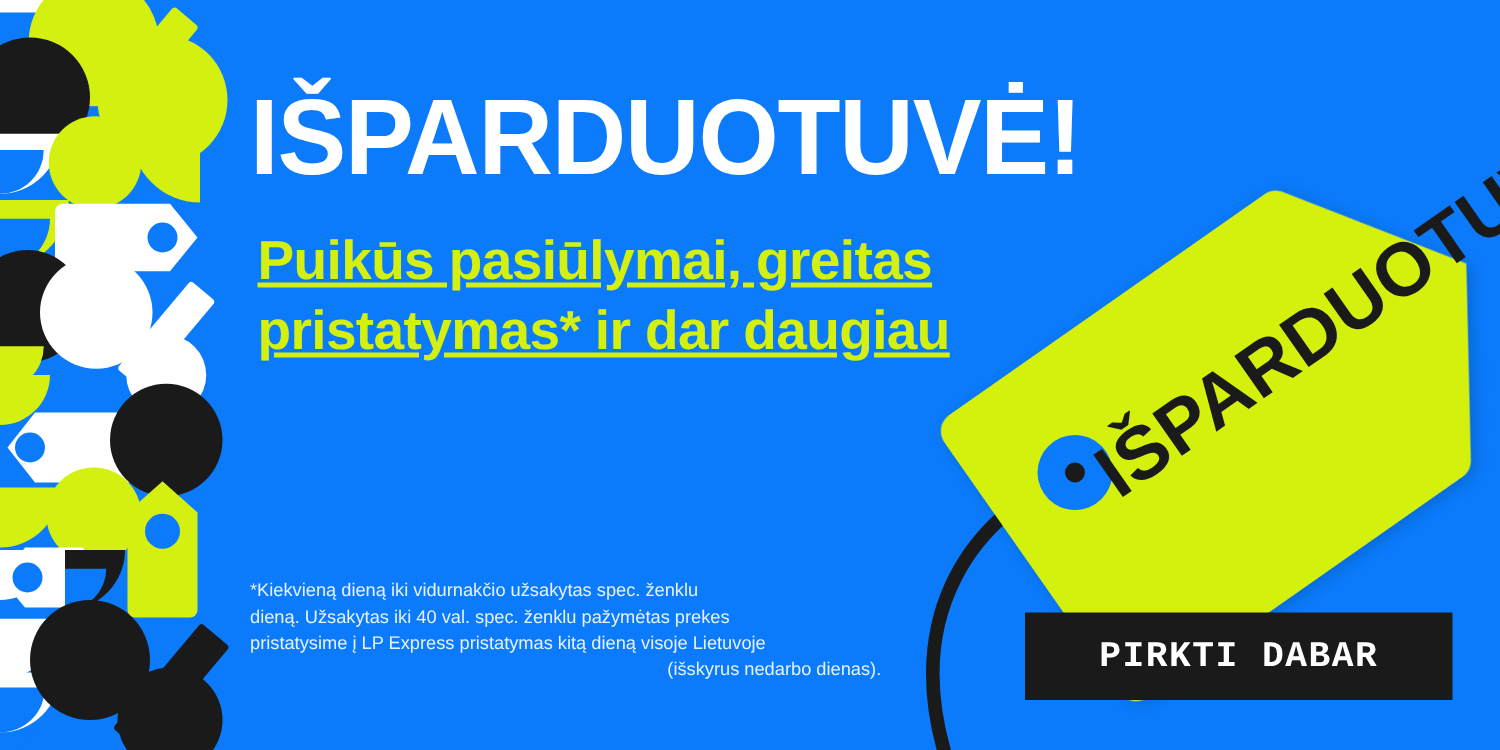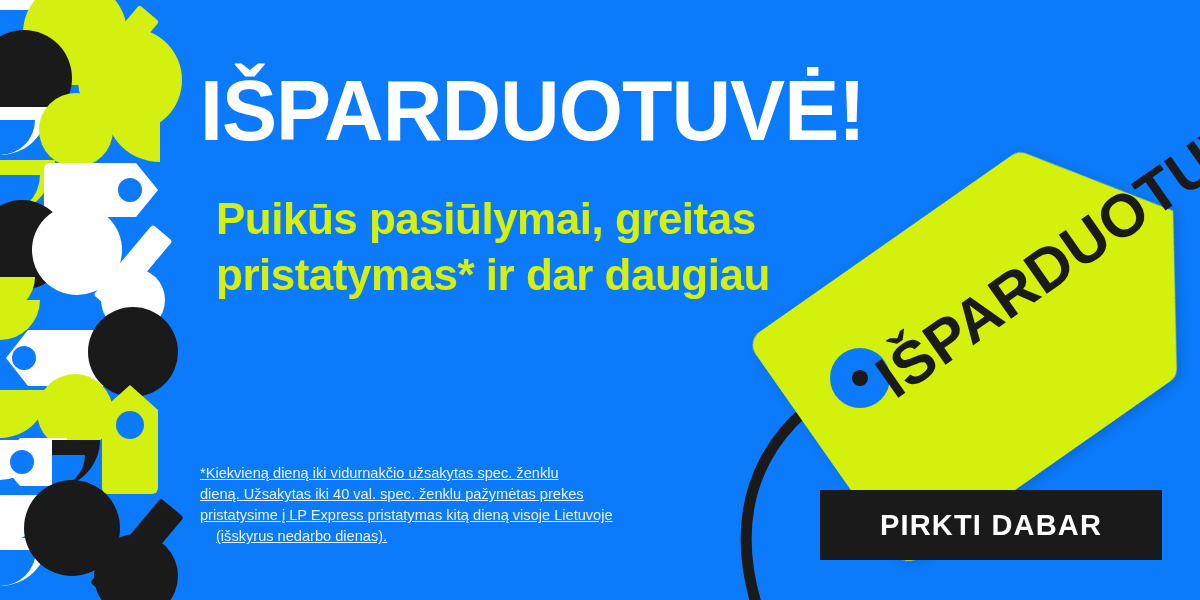--- a/index.html
+++ b/index.html
@@ -57,52 +57,53 @@
     color: #ffffff;
     transform: scaleX(0.96);
     transform-origin: left center;
     white-space: nowrap;
   }
   #subheadline {
     position: absolute;
     left: 200px;
     top: 175px;
     width: 660px;
-    margin: 16px;
+    margin: 6px;
     font-size: 44px;
     line-height: 1.28;
     font-weight: bold;
     letter-spacing: -0.5px;
     color: #d4f010;
+    text-decoration: underline;
   }
   #fineprint {
     position: absolute;
     left: 200px;
     top: 463px;
     width: 505px;
     margin: 0;
     font-size: 14.6px;
     line-height: 1.45;
     color: #e8f2ff;
     text-align: justify;
   }
-  #fineprint span { display: block; text-decoration: underline; }
-  #fineprint span:last-child { text-align: left; margin-left: 16px; }
+  #fineprint span { display: block; }
+  #fineprint span:last-child { text-align: right; margin-left: 16px; }
 
   
   #cta-button {
     position: absolute;
     left: 820px;
     top: 490px;
     width: 342px;
     height: 70px;
     background: #1a1a1a;
     border: none;
     color: #ffffff;
-    font-family: Liberation Sans, sans-serif;
+    font-family: Liberation Mono, monospace;
     font-size: 29px;
     font-weight: bold;
     letter-spacing: 1.2px;
     cursor: pointer;
     display: flex;
     align-items: center;
     justify-content: center;
     padding: 0;
   }
 </style>

